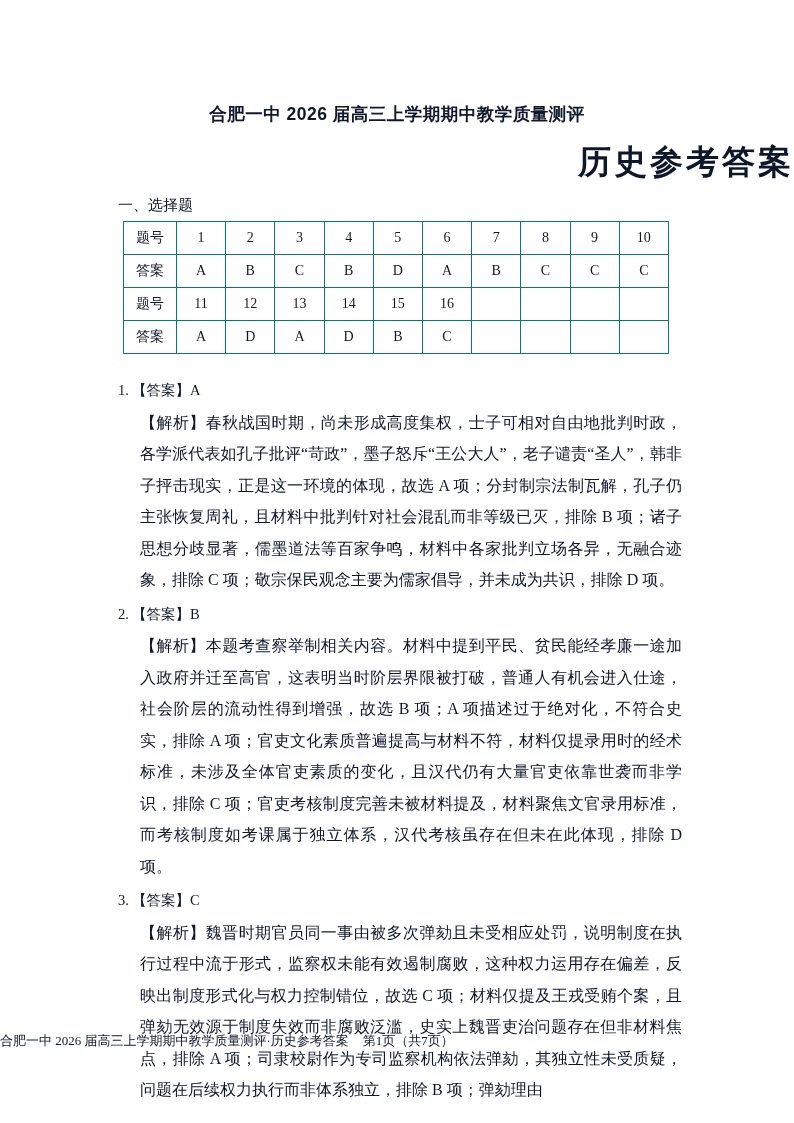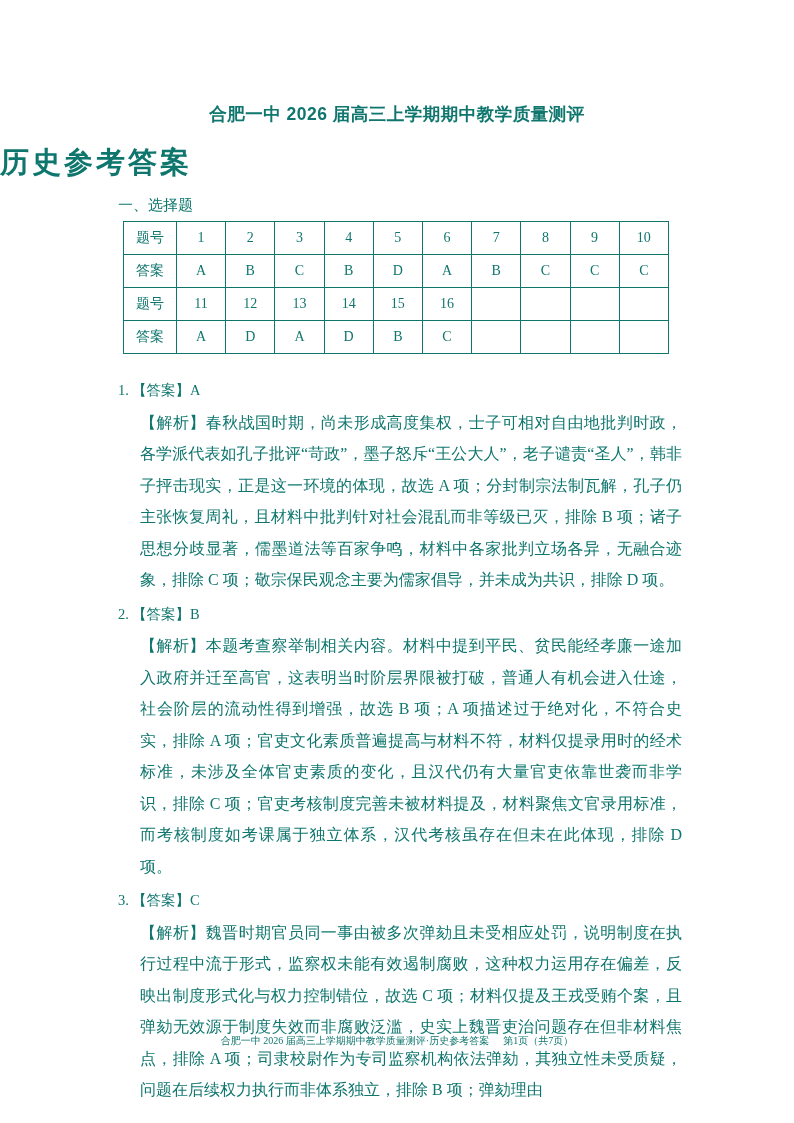--- a/index.html
+++ b/index.html
@@ -2,39 +2,39 @@
 <html><head>
 <meta charset="utf-8">
 <style>
   html, body { margin: 0; padding: 0; background: #888; }
   .page {
     position: relative;
     width: 794px;
     height: 1123px;
     margin: 0 auto;
     background: #ffffff;
-    color: #0f766e;
+    color: #0f172a;
     font-family: "Liberation Serif", "DejaVu Serif", serif;
     overflow: hidden;
     box-sizing: border-box;
   }
   .header-title {
     padding-top: 102px;
     text-align: center;
     font-family: "Liberation Sans", "DejaVu Sans", sans-serif;
     font-weight: bold;
     font-size: 17.5px;
     line-height: 24px;
     letter-spacing: 0.5px;
   }
   .doc-title {
     margin-top: 16px;
-    text-align: left;
+    text-align: right;
     font-weight: bold;
-    font-size: 29px;
+    font-size: 33px;
     line-height: 40px;
     letter-spacing: 3px;
   }
   .section-heading {
     margin: 14px 0 0 118px;
     font-family: "Liberation Sans", "DejaVu Sans", sans-serif;
     font-weight: normal;
     font-size: 15px;
     line-height: 18px;
   }
@@ -65,22 +65,22 @@
     margin: 0 0 0 22px;
     font-size: 16px;
     line-height: 31.5px;
     text-align: justify;
   }
   .footer {
     position: absolute;
     top: 1031px;
     left: 0;
     width: 100%;
-    text-align: center;
-    font-size: 10px;
+    text-align: left;
+    font-size: 13px;
     line-height: 20px;
   }
   .footer-page { margin-left: 14px; }
 </style>
 </head>
 <body>
 
 <div class="page">
 
   <div class="header-title">合肥一中 2026 届高三上学期期中教学质量测评</div>

